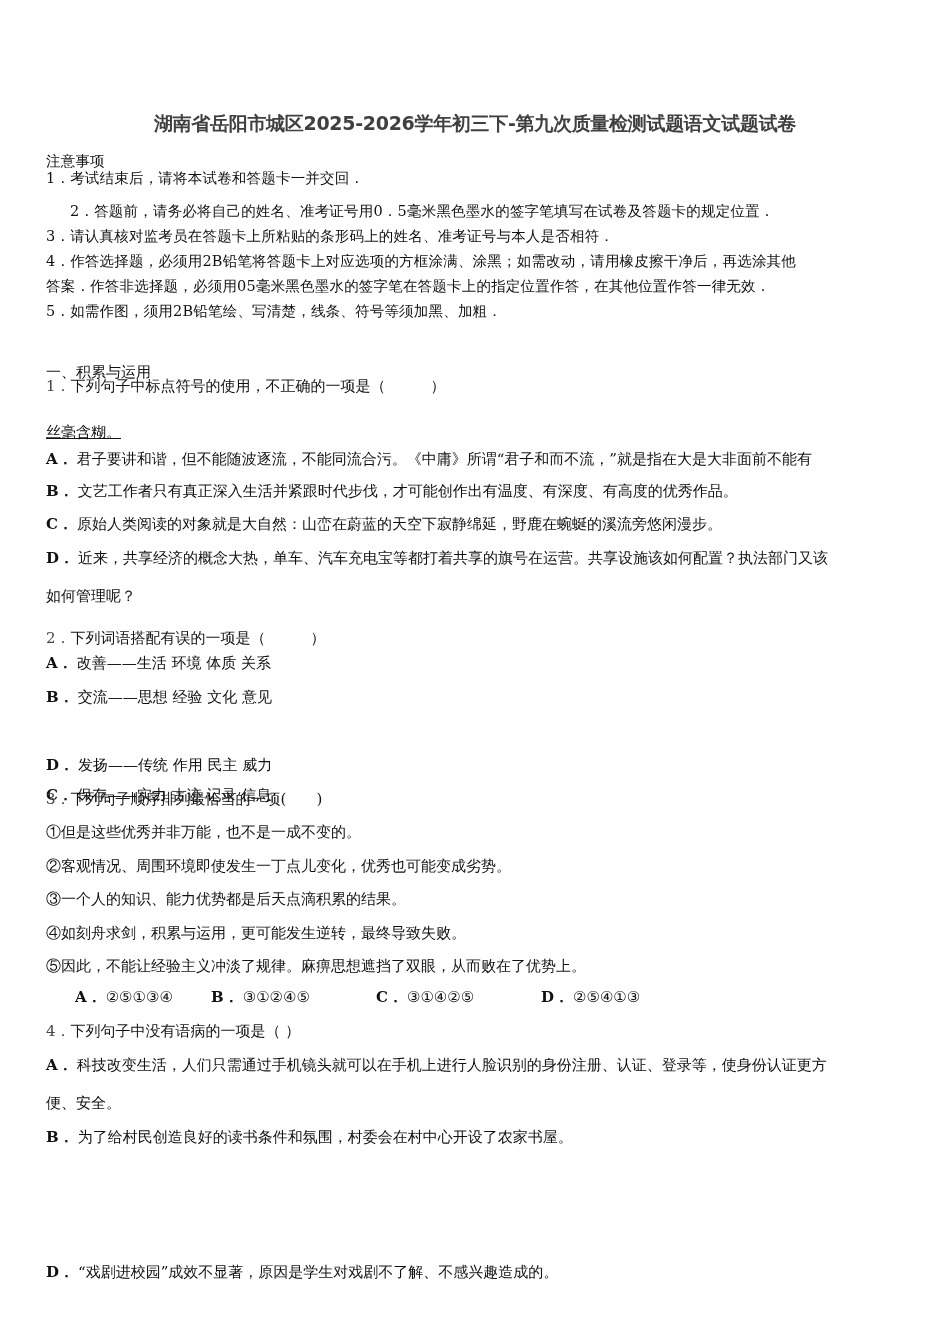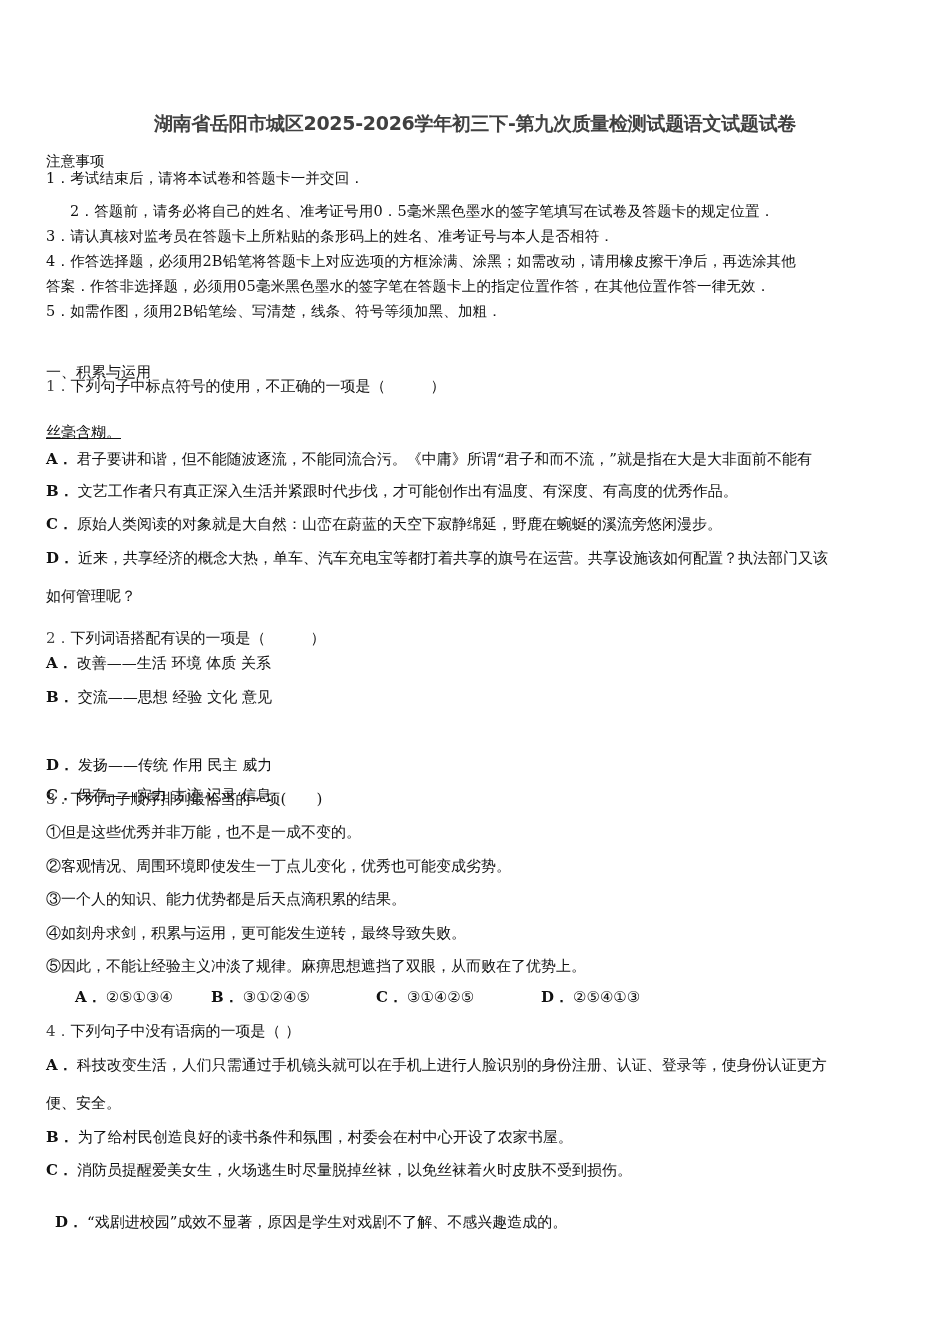--- a/index.html
+++ b/index.html
@@ -84,19 +84,16 @@
   <div class="line" style="top:1021px;">
     <span class="qnum">4．</span><span>下列句子中没有语病的一项是（ ）</span>
   </div>
   <div class="line" style="top:1055px;text-align:right;">
     <span class="label">A．</span><span>科技改变生活，人们只需通过手机镜头就可以在手机上进行人脸识别的身份注册、认证、登录等，使身份认证更方</span>
   </div>
   <div class="line" style="top:1093px;">便、安全。</div>
   <div class="line" style="top:1127px;">
     <span class="label">B．</span><span>为了给村民创造良好的读书条件和氛围，村委会在村中心开设了农家书屋。</span>
   </div>
-  <div class="line" style="top:1160px;">
-    <span class="label">C．</span><span>消防员提醒爱美女生，火场逃生时尽量脱掉丝袜，以免丝袜着火时皮肤不受到损伤。</span>
-  </div>
-  <div class="line" style="top:1212px;margin-left:9px;">
+  <div class="line" style="top:1262px;">
     <span class="label">D．</span><span>“戏剧进校园”成效不显著，原因是学生对戏剧不了解、不感兴趣造成的。</span>
   </div>
 </div>
 
 </body></html>

